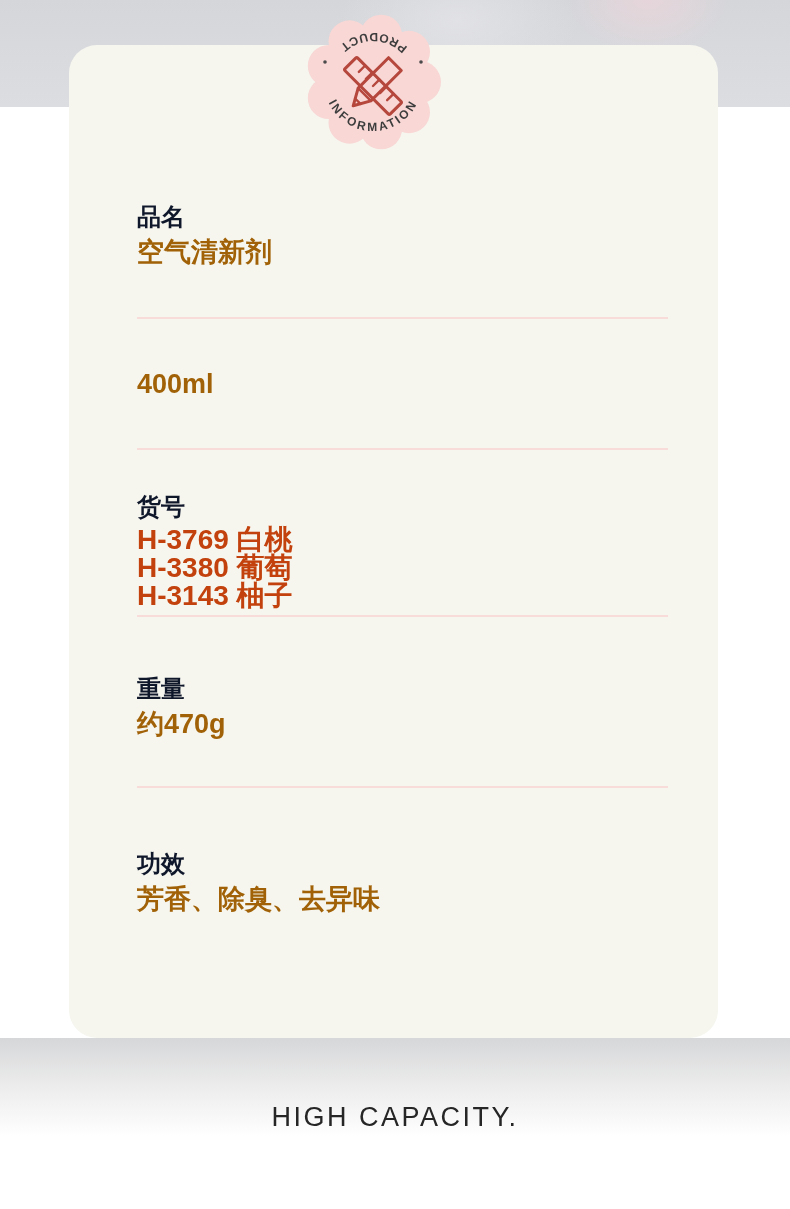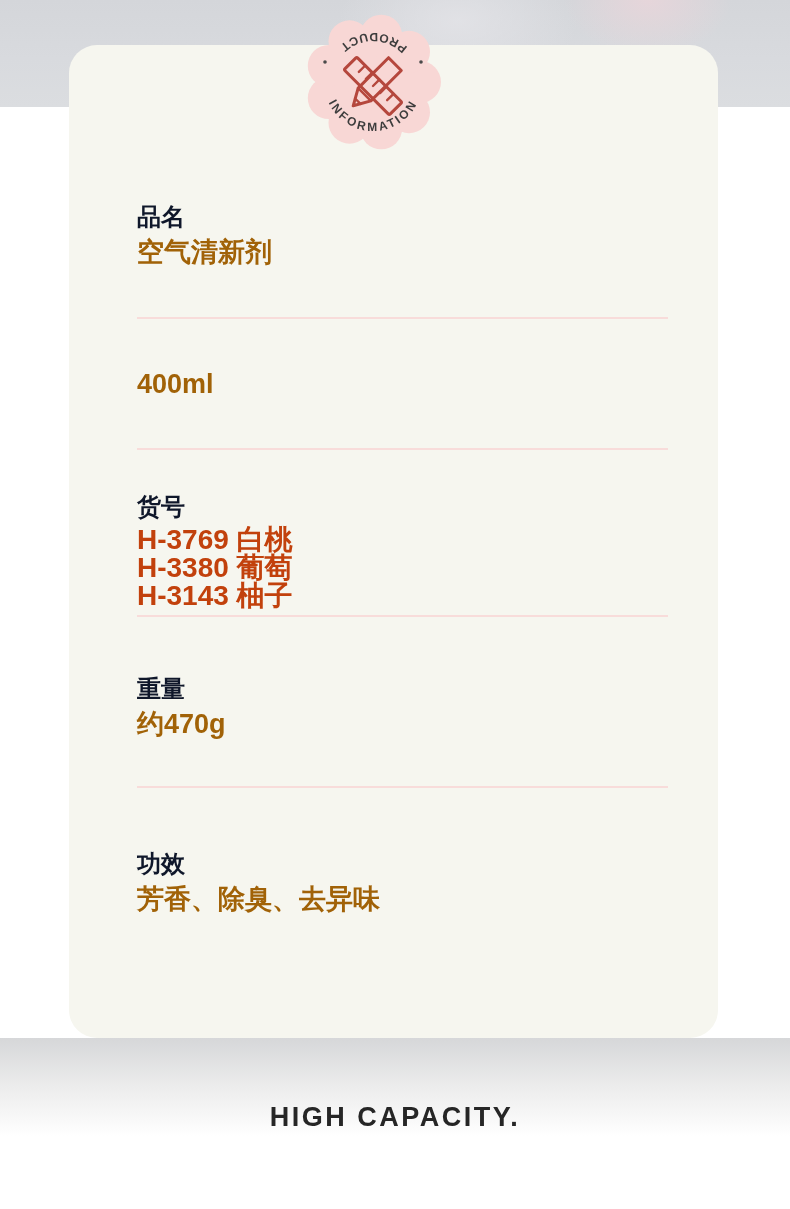--- a/index.html
+++ b/index.html
@@ -34,21 +34,21 @@
   .variant-line{ font-size:28px; line-height:28px; color:#c2410c; font-weight:700; }
   .variants{ margin-top:5px; }
   .divider{ border:none; border-top:2px solid #f8dcda; height:0; }
   
   .badge{ position:absolute; left:298px; top:7px; width:150px; height:150px; }
   .badge svg{ display:block; }
   
   .footer-caption{
     position:absolute; left:0; top:1100px; width:790px;
     text-align:center; font-size:27px; line-height:34px;
-    letter-spacing:2.5px; font-weight:700; color:#262626;
+    letter-spacing:2.5px; font-weight:400; color:#262626;
   }
 </style>
 </head>
 <body>
 
 <div class="top-band"></div>
 <div class="below-fade"></div>
 
 <div class="card">
   <div class="card-content">

